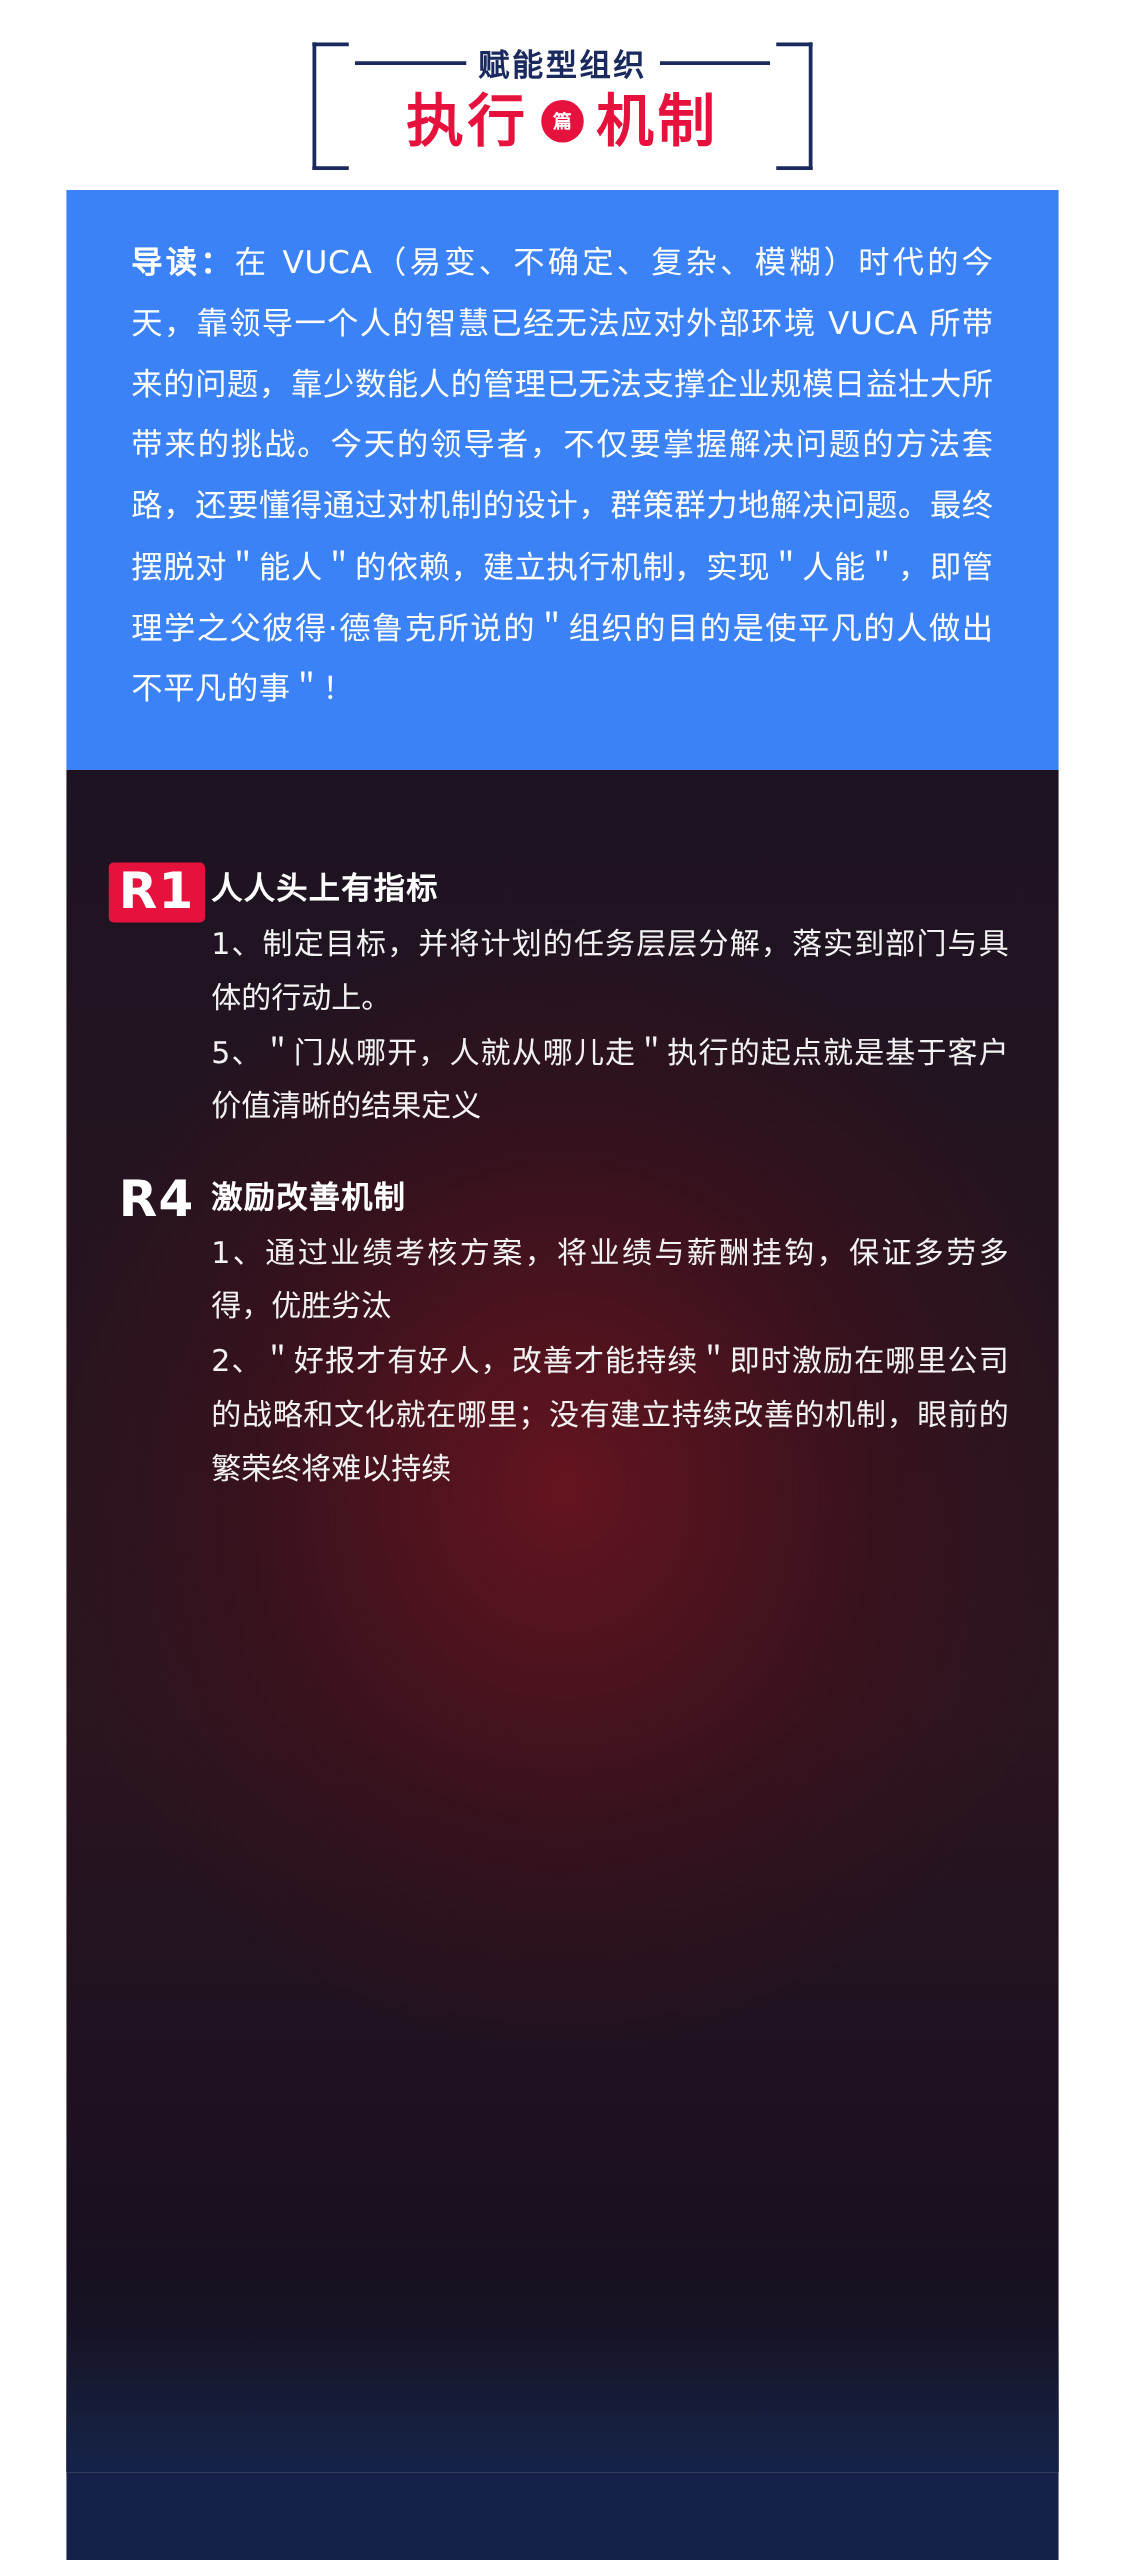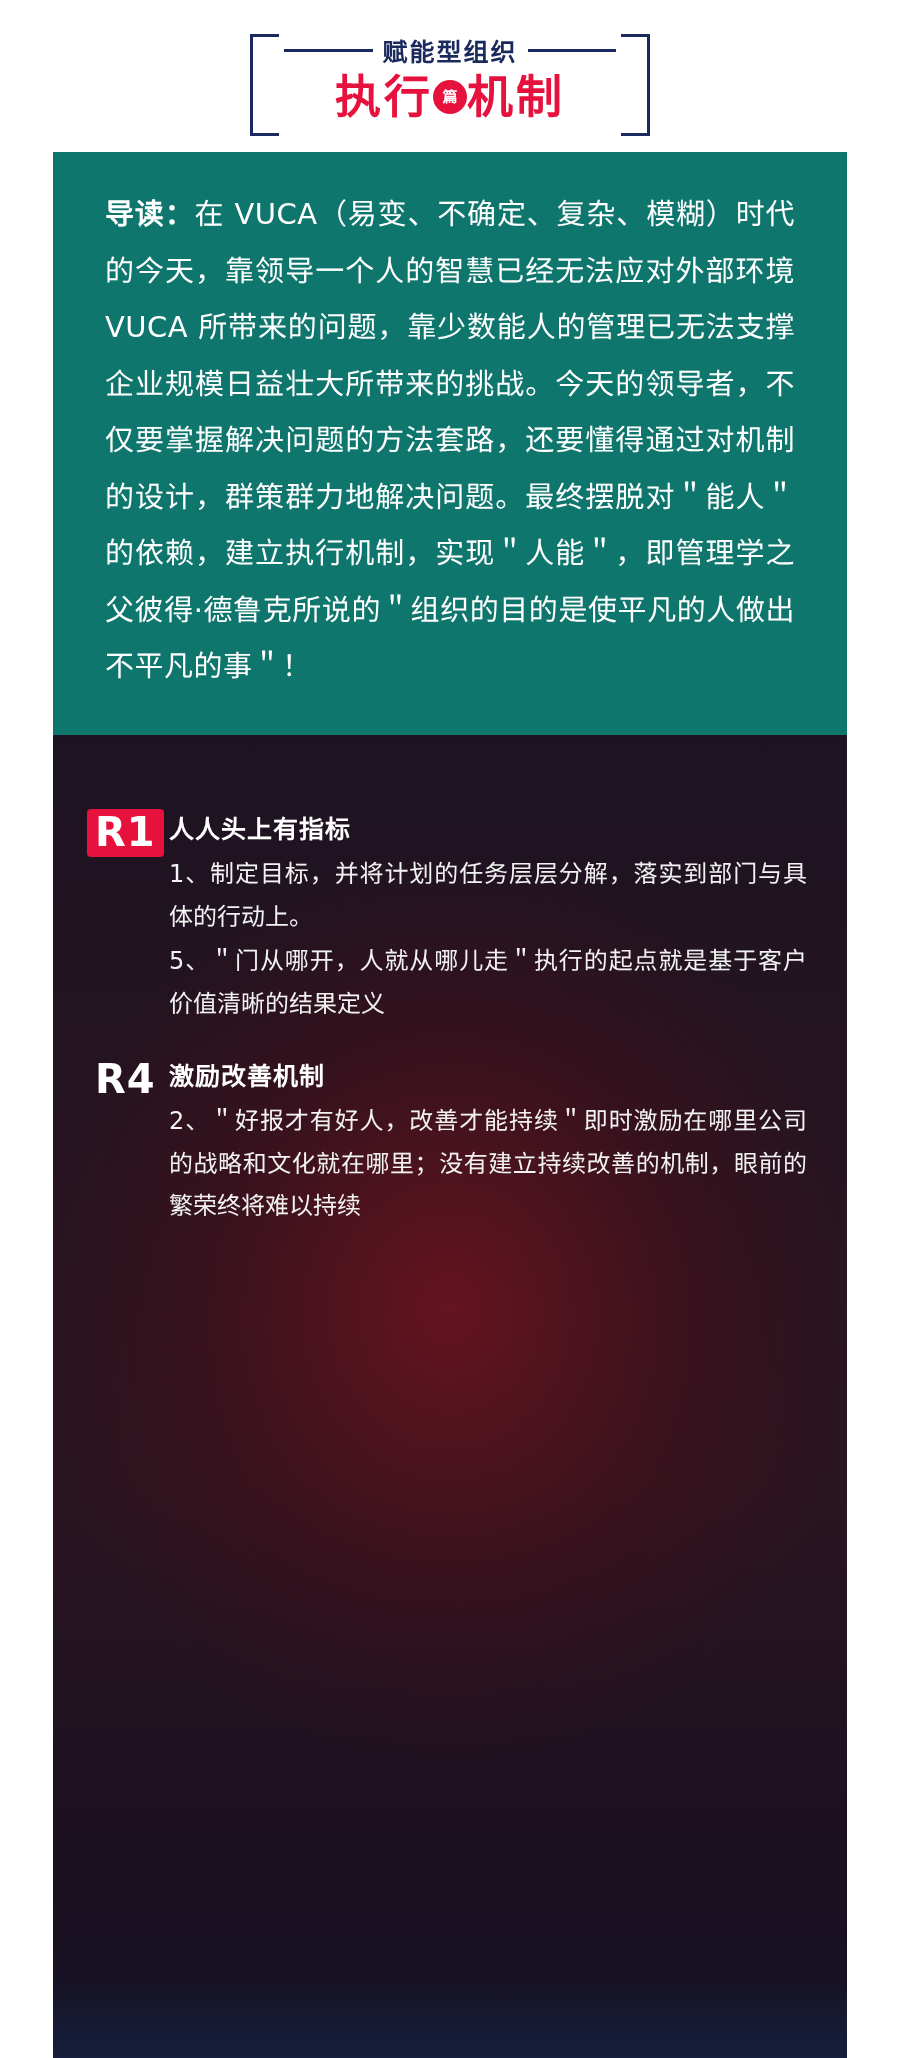--- a/index.html
+++ b/index.html
@@ -68,20 +68,21 @@
     font-weight: bold;
     color: #1b2a5e;
     letter-spacing: 2px;
     padding: 0 10px;
     white-space: nowrap;
   }
   .main-title {
     display: flex;
     align-items: center;
     justify-content: center;
+    gap: 10px;
     margin-top: 4px;
   }
   .main-title .word {
     font-size: 46px;
     font-weight: bold;
     color: #e6123d;
     letter-spacing: 3px;
     line-height: 1;
   }
   .seal {
@@ -91,24 +92,24 @@
     background: #e6123d;
     color: #ffffff;
     font-size: 15px;
     line-height: 34px;
     text-align: center;
     font-weight: bold;
   }
 
   
   .intro {
-    background: #0f766e;
+    background: #3b82f6;
     color: #ffffff;
     padding: 34px 52px 40px 52px;
-    font-size: 29px;
+    font-size: 25px;
     line-height: 1.95;
     letter-spacing: 0.5px;
     text-align: justify;
   }
   .intro b {
     font-weight: bold;
   }
 
   
   .body-dark {
@@ -225,20 +226,21 @@
     </div>
 
 
 
     <div class="section">
       <div class="badge">
         <span class="tag plain">R4</span>
       </div>
       <div class="sec-body">
         <div class="sec-title">激励改善机制</div>
+        <p class="sec-line">1、通过业绩考核方案，将业绩与薪酬挂钩，保证多劳多得，优胜劣汰</p>
         <p class="sec-line">2、＂好报才有好人，改善才能持续＂即时激励在哪里公司的战略和文化就在哪里；没有建立持续改善的机制，眼前的繁荣终将难以持续</p>
       </div>
     </div>
 
   </div>
 
   <div class="footer"></div>
 
 </div>
 

